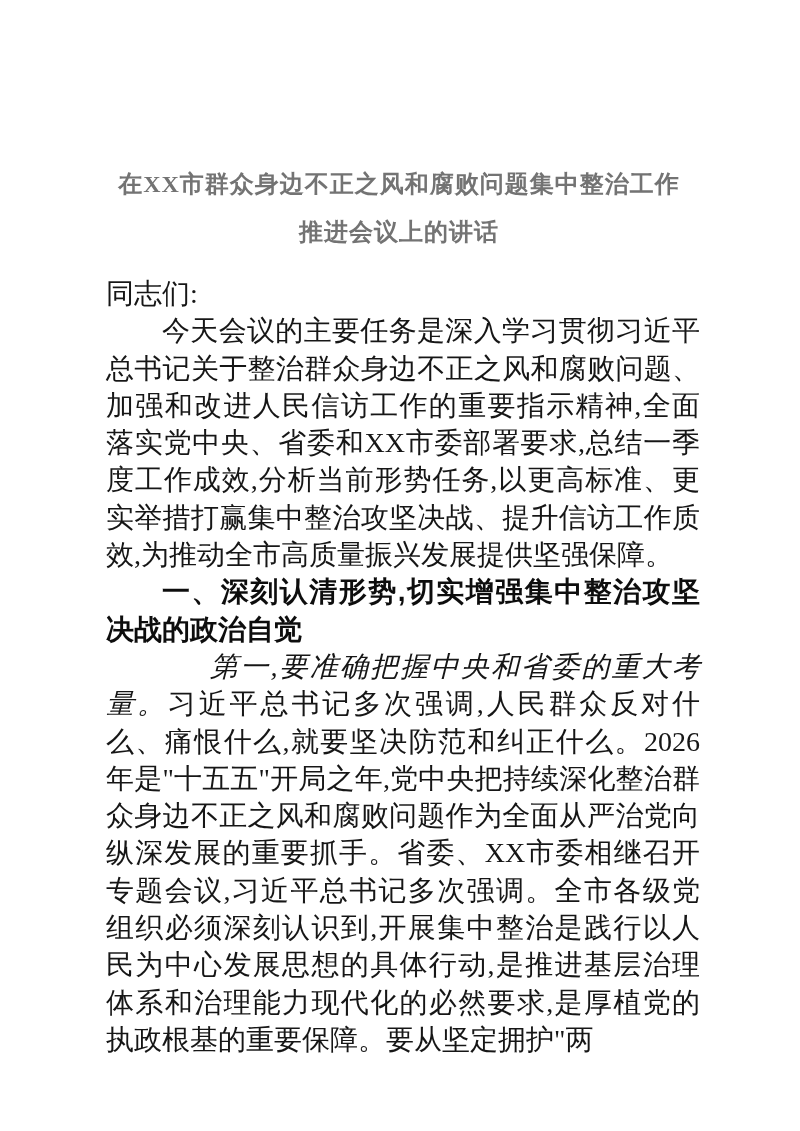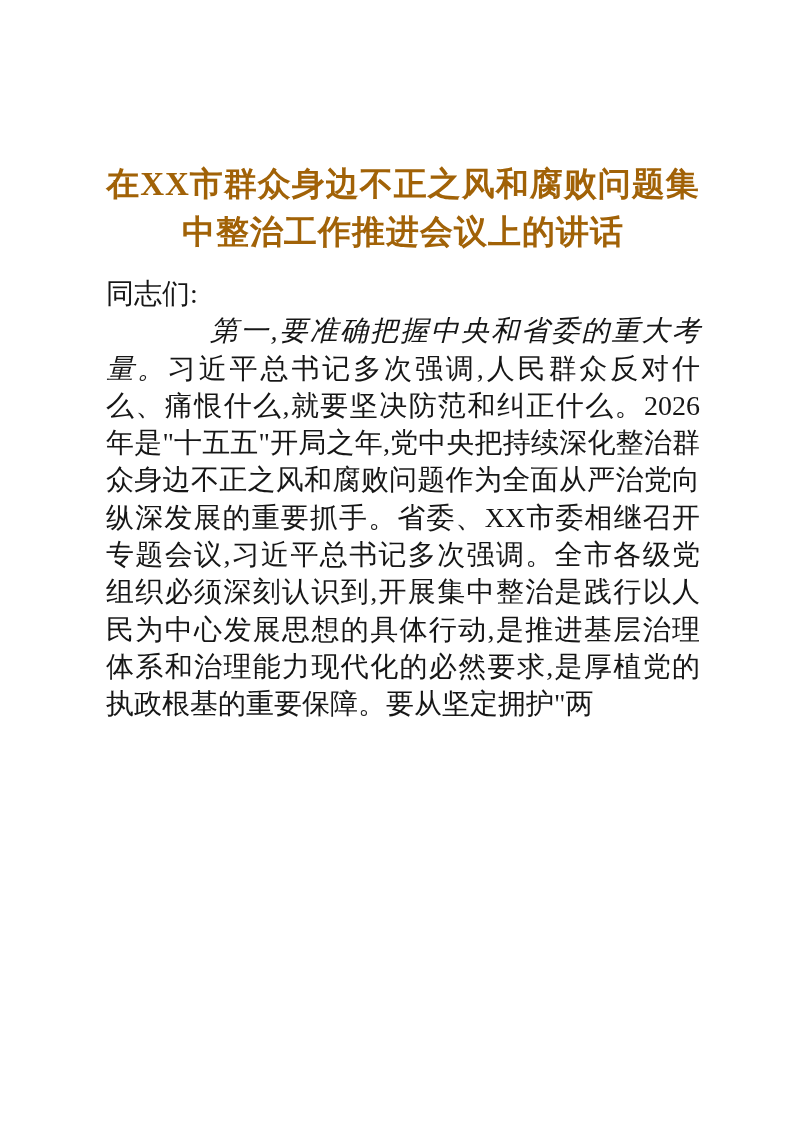--- a/index.html
+++ b/index.html
@@ -11,28 +11,28 @@
     position: relative;
     width: 800px;
     height: 1131px;
     background: #ffffff;
     overflow: hidden;
     box-sizing: border-box;
     padding: 160px 100px 0 106px;
     color: #161616;
   }
   .doc-title {
-    margin: 0 0 19px 0;
+    margin: 0 8px 19px 0;
     font-family: "Liberation Serif", serif;
-    font-size: 33px;
+    font-size: 24px;
     line-height: 48px;
     font-weight: 700;
     text-align: center;
     letter-spacing: 1px;
-    color: #a16207;
+    color: #737373;
   }
   .doc-body {
     font-family: "Liberation Serif", serif;
     font-size: 28px;
     line-height: 37.3px;
     text-align: justify;
     text-justify: inter-ideograph;
     color: #161616;
   }
   .doc-body p {
@@ -59,19 +59,21 @@
 <body>
 
 <div class="page">
 
   <h1 class="doc-title">在XX市群众身边不正之风和腐败问题集中整治工作推进会议上的讲话</h1>
 
   <div class="doc-body">
 
     <p class="salutation">同志们:</p>
 
+    <p class="para">今天会议的主要任务是深入学习贯彻习近平总书记关于整治群众身边不正之风和腐败问题、加强和改进人民信访工作的重要指示精神,全面落实党中央、省委和XX市委部署要求,总结一季度工作成效,分析当前形势任务,以更高标准、更实举措打赢集中整治攻坚决战、提升信访工作质效,为推动全市高质量振兴发展提供坚强保障。</p>
 
+    <p class="para section-heading">一、深刻认清形势,切实增强集中整治攻坚决战的政治自觉</p>
 
 
     <p class="para"><span class="kai-lead">第一,要准确把握中央和省委的重大考量。</span><span>习近平总书记多次强调,人民群众反对什么、痛恨什么,就要坚决防范和纠正什么。2026年是"十五五"开局之年,党中央把持续深化整治群众身边不正之风和腐败问题作为全面从严治党向纵深发展的重要抓手。省委、XX市委相继召开专题会议,习近平总书记多次强调。全市各级党组织必须深刻认识到,开展集中整治是践行以人民为中心发展思想的具体行动,是推进基层治理体系和治理能力现代化的必然要求,是厚植党的执政根基的重要保障。要从坚定拥护"两</span></p>
 
   </div>
 </div>
 
 </body></html>

